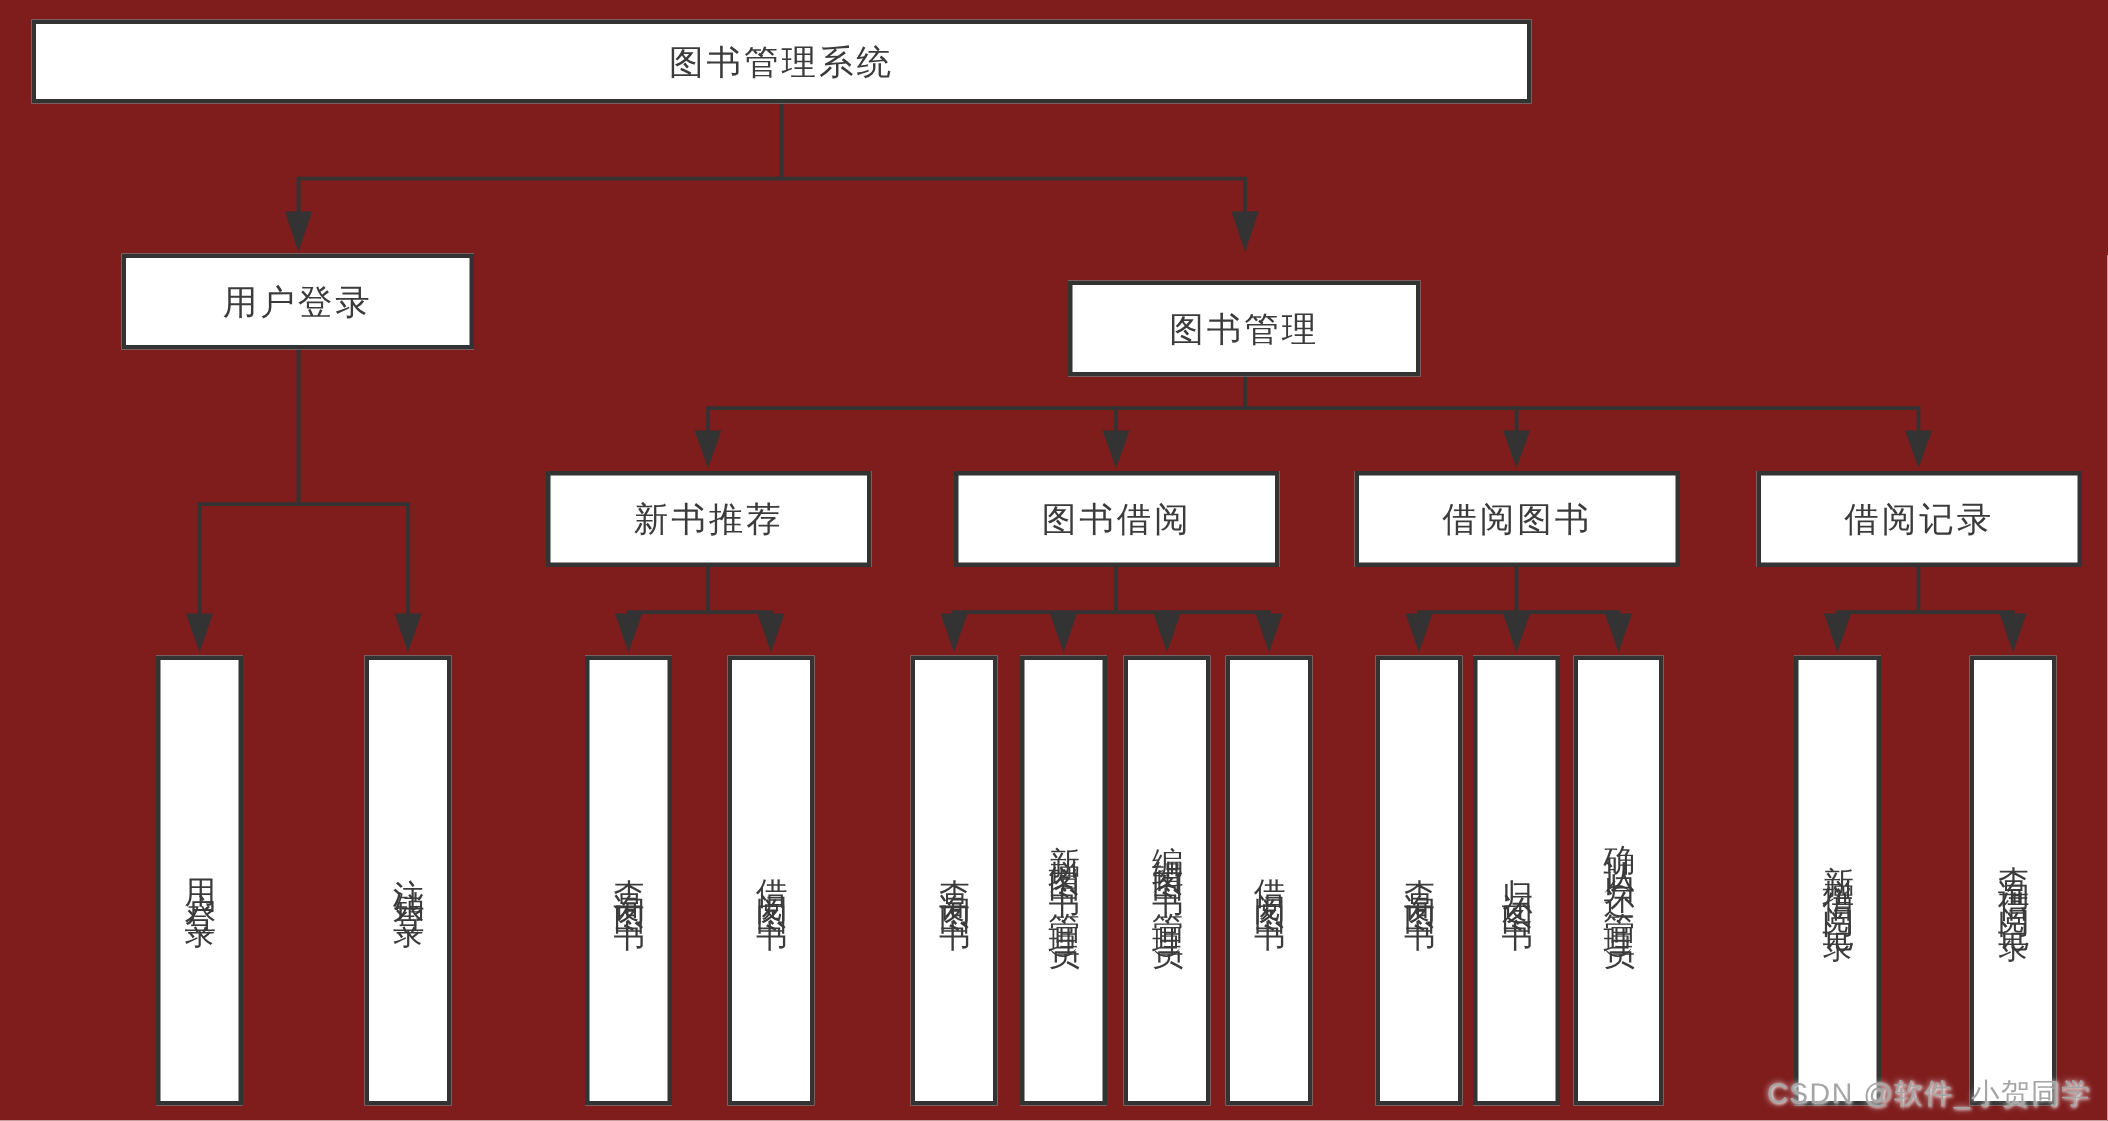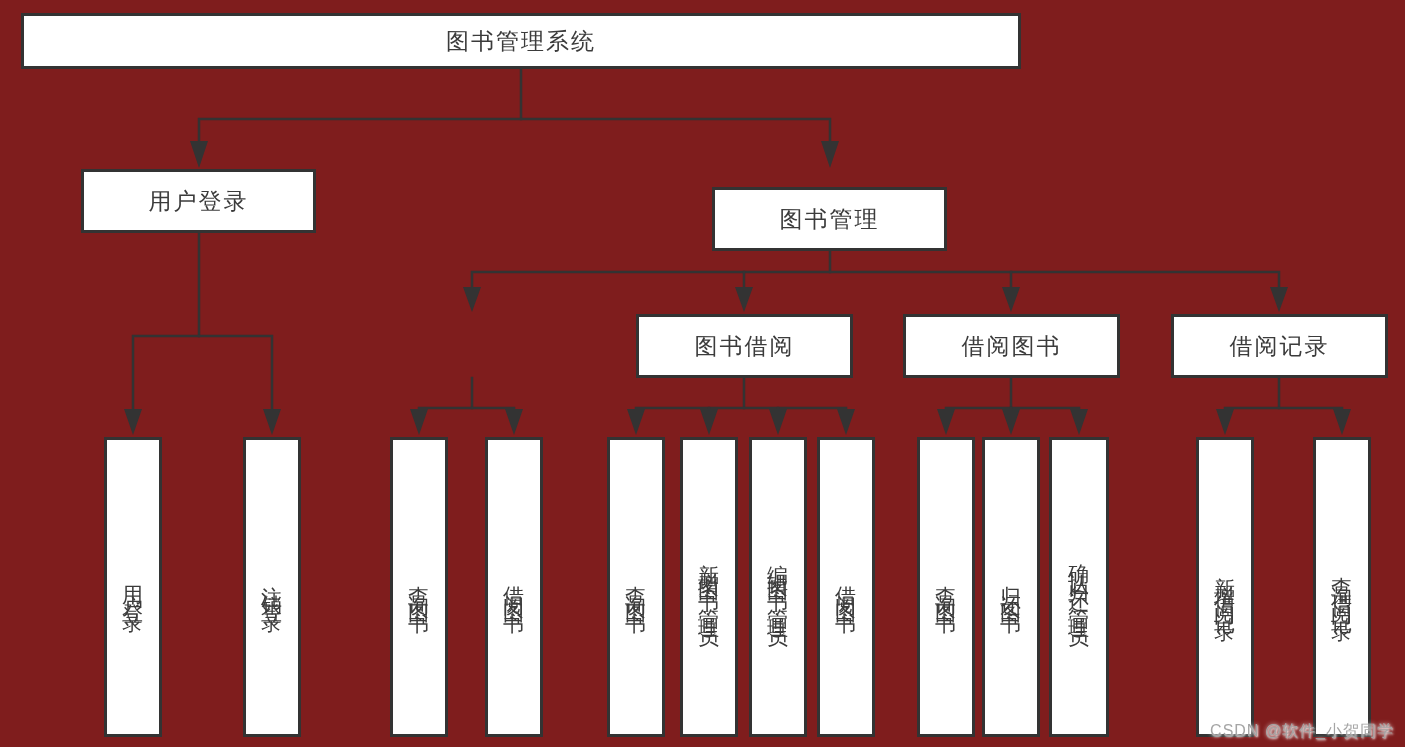--- a/index.html
+++ b/index.html
@@ -60,21 +60,21 @@
   .l-b4 { left: 817px; }
   .l-c1 { left: 917px; }
   .l-c2 { left: 982px; }
   .l-c3 { left: 1049px; width: 60px; }
   .l-r1 { left: 1196px; }
   .l-r2 { left: 1313px; }
   #watermark {
     position: absolute;
     right: 11px;
     bottom: 5px;
-    font-size: 16px;
+    font-size: 19px;
     letter-spacing: 1px;
     color: #a5a5a5;
     text-shadow: 0 0 4px rgba(255,255,255,0.95), 1px 1px 2px rgba(255,255,255,0.9);
     z-index: 5;
     white-space: nowrap;
   }
 </style>
 </head>
 <body>
 
@@ -140,20 +140,23 @@
     <span class="hlabel">图书管理系统</span>
   </div>
 
   <div class="box n-login">
     <span class="hlabel">用户登录</span>
   </div>
   <div class="box n-mgmt">
     <span class="hlabel">图书管理</span>
   </div>
 
+  <div class="box n-new">
+    <span class="hlabel">新书推荐</span>
+  </div>
   <div class="box n-borrow">
     <span class="hlabel">图书借阅</span>
   </div>
   <div class="box n-cur">
     <span class="hlabel">借阅图书</span>
   </div>
   <div class="box n-rec">
     <span class="hlabel">借阅记录</span>
   </div>
 

